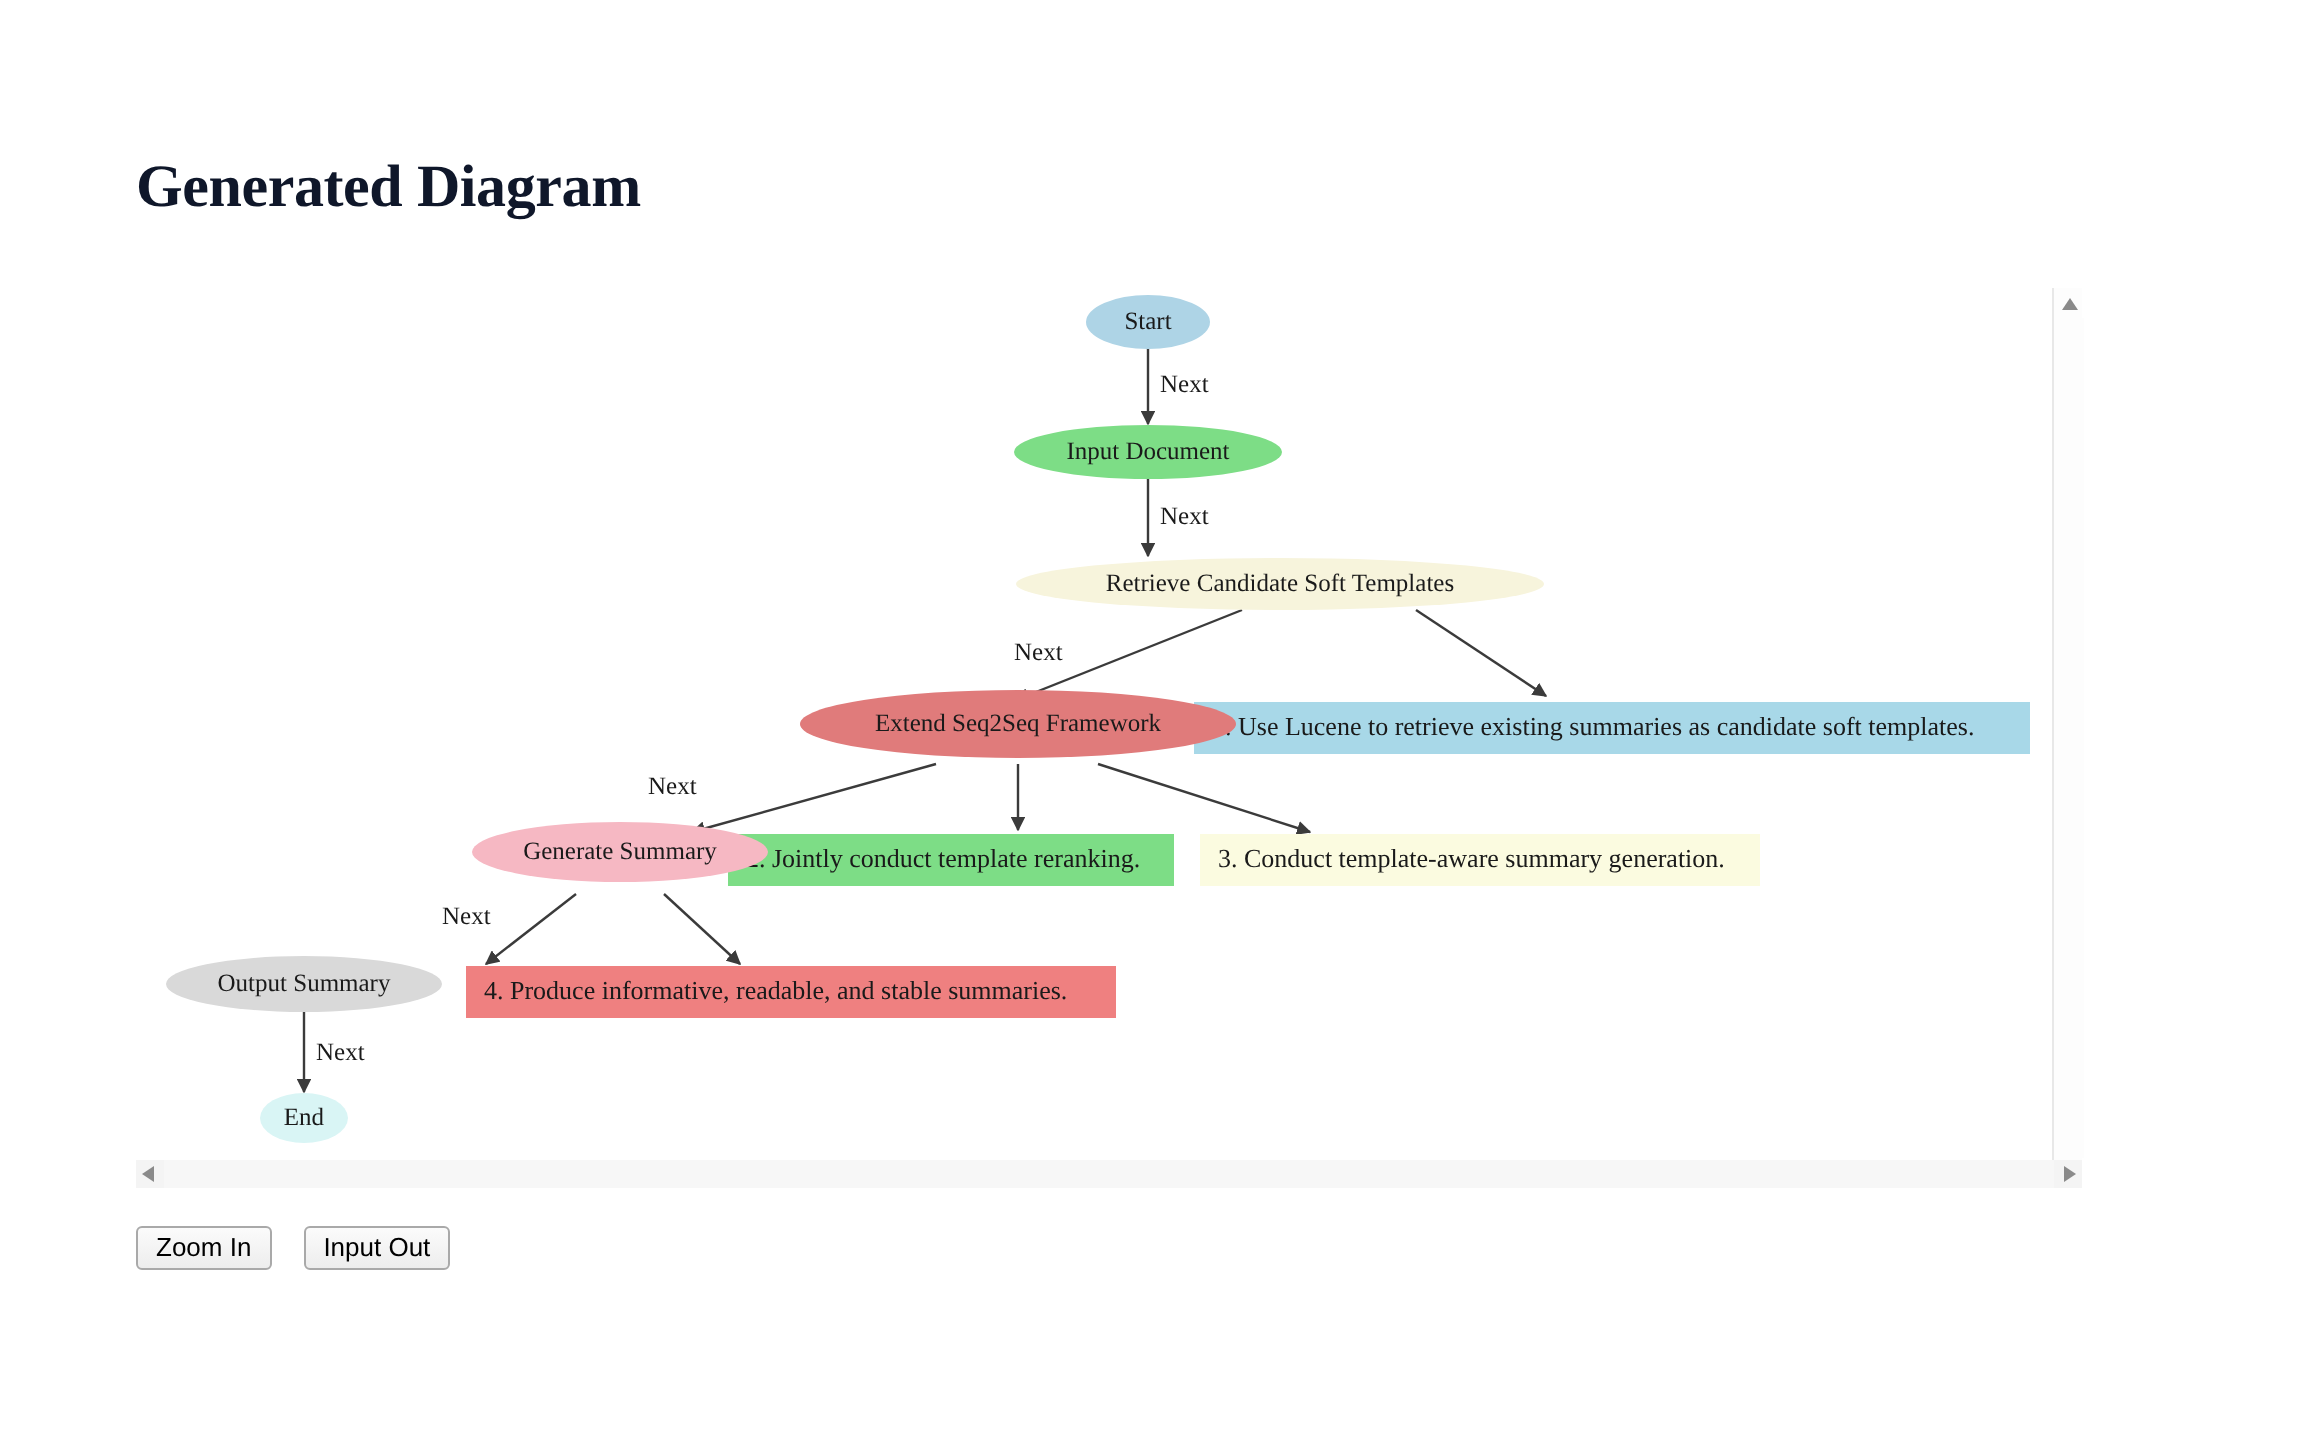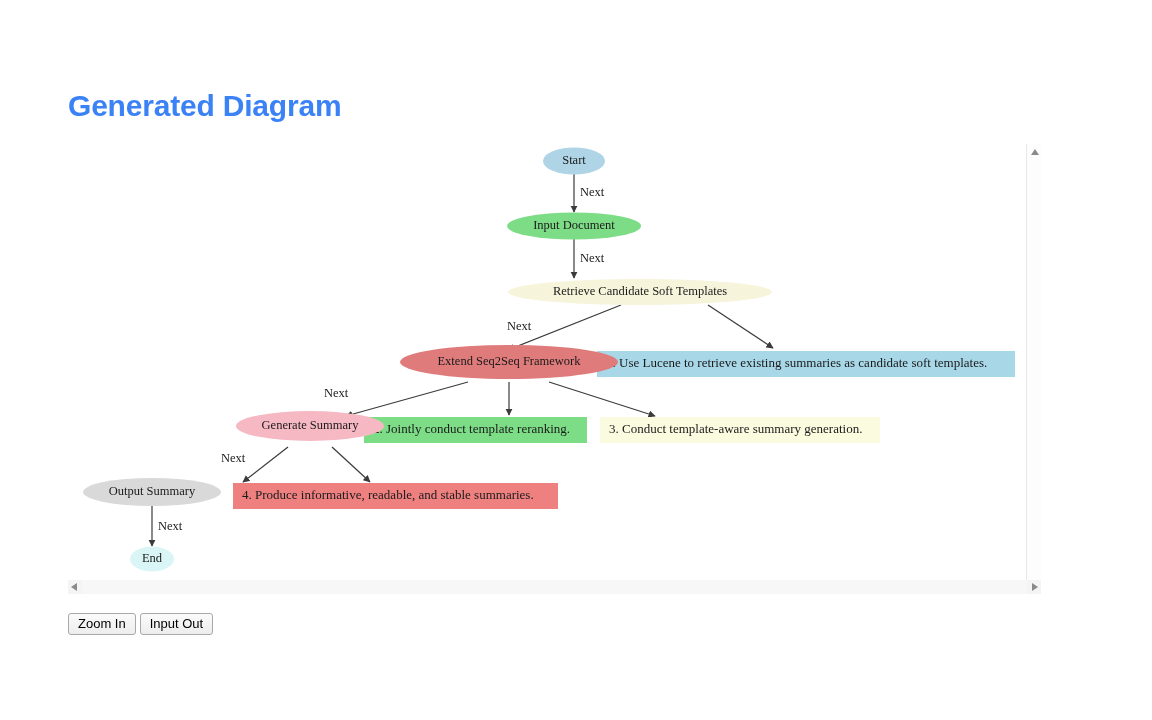--- a/index.html
+++ b/index.html
@@ -16,26 +16,26 @@
   }
   #page {
     position: relative;
     width: 1152px;
     height: 720px;
     background: #ffffff;
   }
   #page-title {
     position: absolute;
     left: 68px;
-    top: 88px;
-    font-family: Liberation Sans, sans-serif;
+    top: 76px;
+    font-family: Liberation Serif, serif;
     font-size: 30px;
     font-weight: bold;
     letter-spacing: -0.2px;
-    color: #3b82f6;
+    color: #0f172a;
     line-height: 36px;
     white-space: nowrap;
   }
   
   #diagram-viewport {
     position: absolute;
     left: 68px;
     top: 144px;
     width: 973px;
     height: 450px;
@@ -160,21 +160,21 @@
     border-bottom: 4.5px solid transparent;
     border-left: 6px solid #8a8a8a;
     margin: 3px 0 0 5px;
   }
   
   #button-bar {
     position: absolute;
     left: 68px;
     top: 613px;
     display: flex;
-    gap: 4px;
+    gap: 16px;
   }
   .zoom-btn {
     font-family: "Liberation Sans", sans-serif;
     font-size: 13px;
     color: #000000;
     background: linear-gradient(#fbfbfb, #ededed);
     border: 1px solid #a9a9a9;
     border-radius: 3px;
     padding: 2px 9px 3px 9px;
     line-height: 15px;

